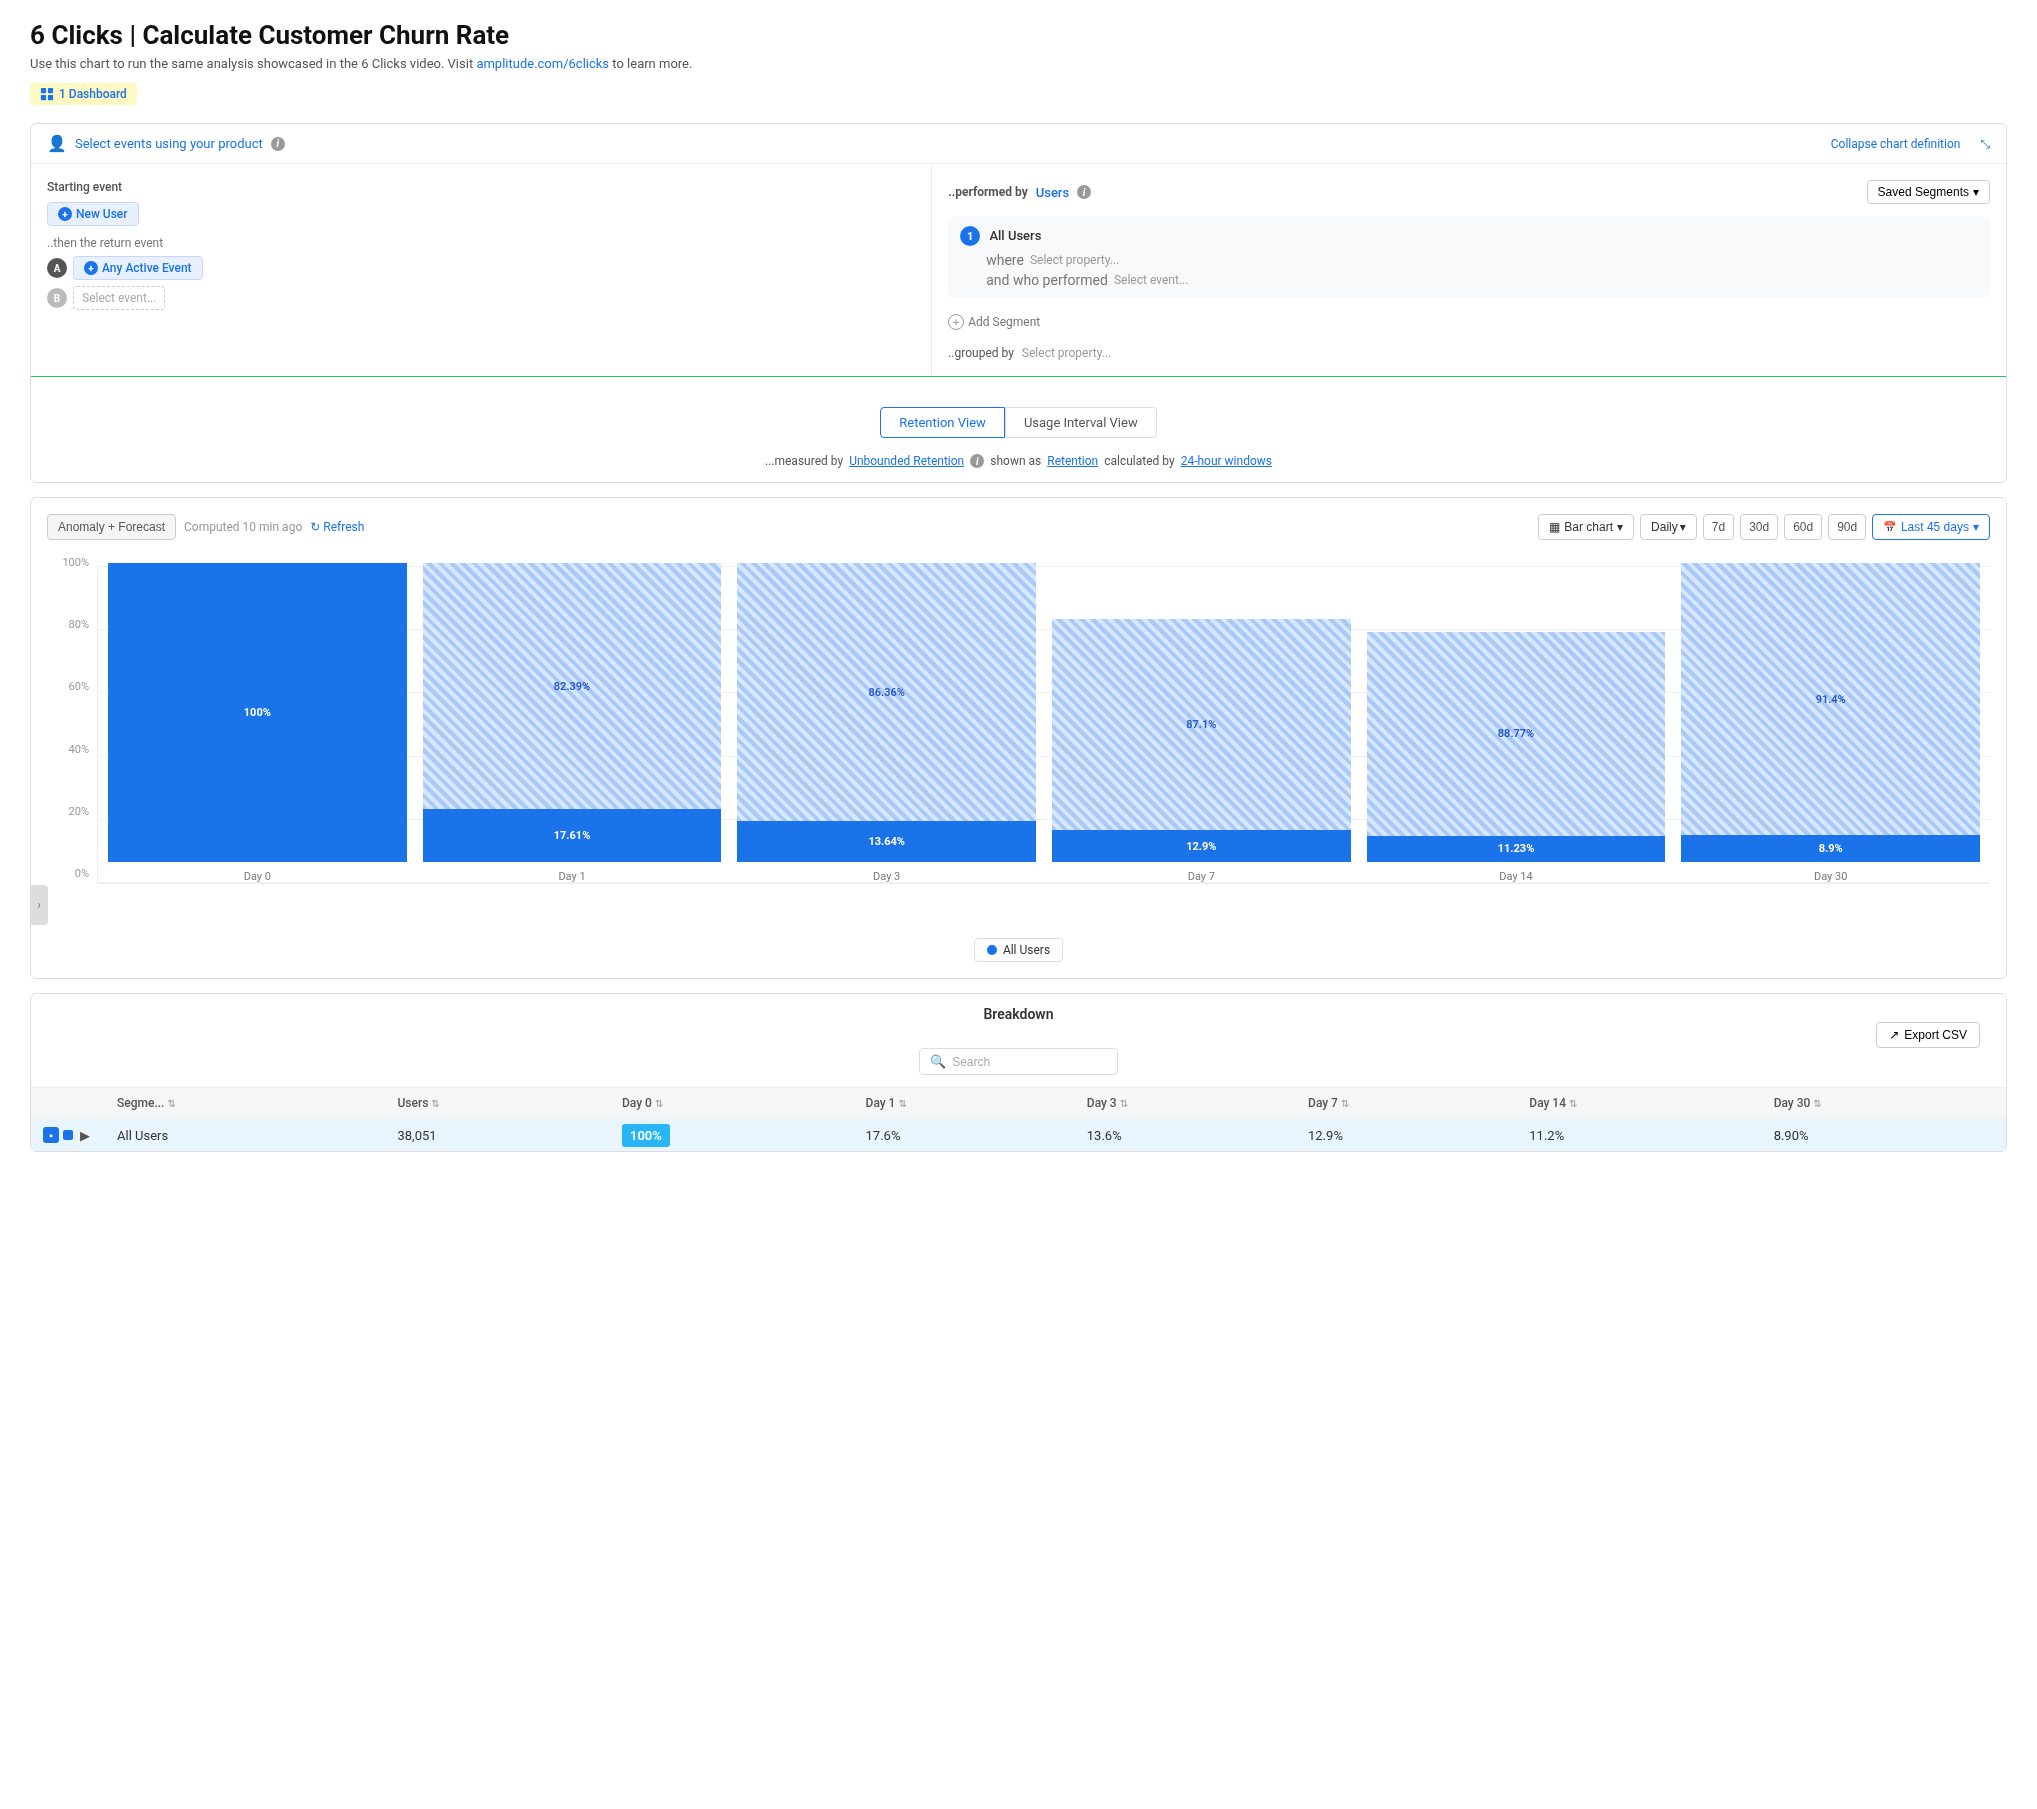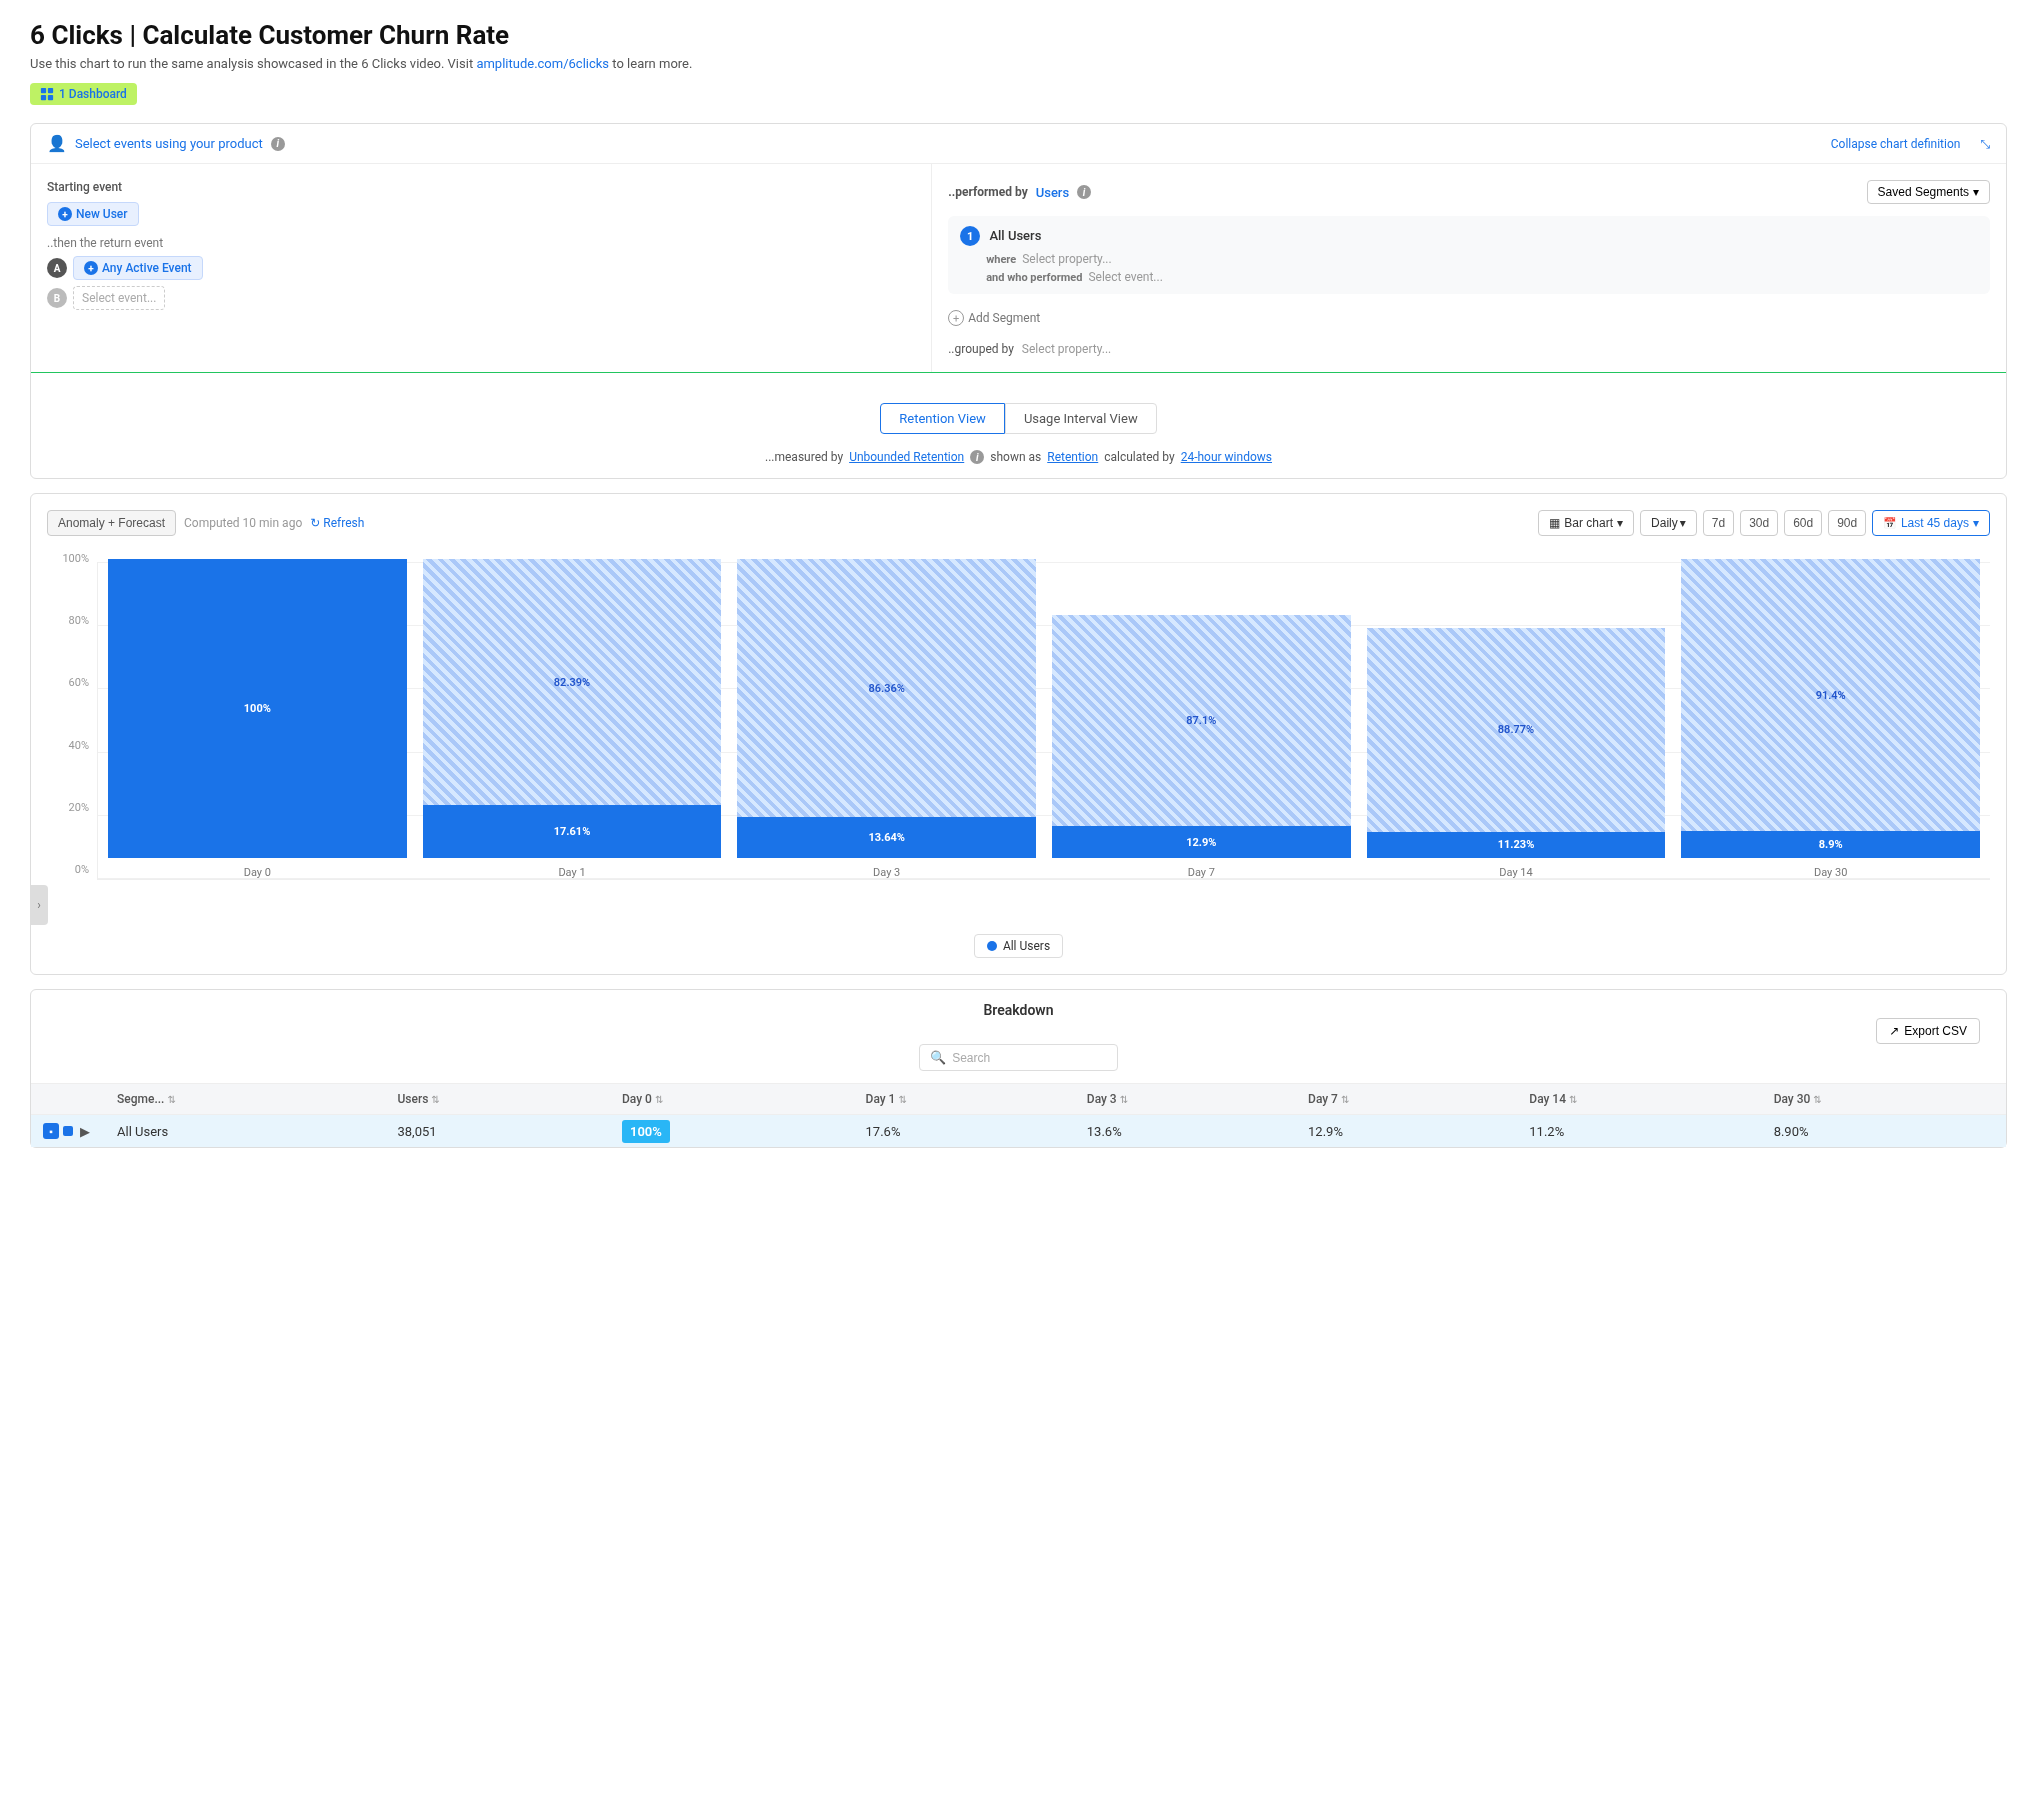--- a/index.html
+++ b/index.html
@@ -4,21 +4,21 @@
   <style>
     * { box-sizing: border-box; margin: 0; padding: 0; }
     body { font-family: -apple-system, BlinkMacSystemFont, 'Segoe UI', Roboto, sans-serif; background: #f0f0f0; font-size: 13px; color: #333; }
 
     .page-wrapper { background: #fff; min-height: 100vh; padding: 20px 30px; }
 
     .page-title { font-size: 26px; font-weight: 700; color: #111; margin-bottom: 6px; }
     .page-subtitle { font-size: 13px; color: #555; margin-bottom: 12px; }
     .page-subtitle a { color: #1a73e8; text-decoration: none; }
 
-    .dashboard-badge { display: inline-flex; align-items: center; gap: 5px; background: #bef264; color: #1a73e8; border-radius: 4px; padding: 4px 10px; font-size: 12px; font-weight: 500; margin-bottom: 18px; cursor: pointer; }
+    .dashboard-badge { display: inline-flex; align-items: center; gap: 5px; background: #fef9c3; color: #1a73e8; border-radius: 4px; padding: 4px 10px; font-size: 12px; font-weight: 500; margin-bottom: 18px; cursor: pointer; }
     .dashboard-badge svg { width: 14px; height: 14px; }
 
     .chart-definition-panel { border: 1px solid #ddd; border-radius: 6px; background: #fff; padding: 0; margin-bottom: 14px; }
 
     .chart-def-header { padding: 10px 16px; border-bottom: 1px solid #eee; display: flex; align-items: center; gap: 8px; color: #1a73e8; font-size: 13px; cursor: pointer; }
 
     .collapse-link { margin-left: auto; color: #1a73e8; font-size: 12px; cursor: pointer; display: flex; align-items: center; gap: 20px; }
 
     .chart-def-body { display: flex; }
 
@@ -40,21 +40,21 @@
     .performed-by-row { display: flex; align-items: center; gap: 8px; margin-bottom: 12px; }
     .performed-label { font-size: 12px; color: #555; font-weight: bold; }
     .users-badge { color: #1a73e8; font-weight: 500; font-size: 13px; cursor: pointer; }
 
     .saved-segments-btn { margin-left: auto; border: 1px solid #ccc; background: #fff; border-radius: 4px; padding: 4px 10px; font-size: 12px; cursor: pointer; display: flex; align-items: center; gap: 4px; }
 
     .segment-row { background: #f8f9fa; border-radius: 6px; padding: 10px 12px; margin-bottom: 8px; }
     .segment-number { width: 20px; height: 20px; border-radius: 50%; background: #1a73e8; color: #fff; display: inline-flex; align-items: center; justify-content: center; font-size: 11px; font-weight: 700; margin-right: 6px; }
     .segment-name { font-weight: 500; font-size: 13px; }
     .where-row { display: flex; align-items: center; gap: 6px; margin-top: 6px; padding-left: 26px; }
-    .where-label { font-size: 11px; color: #777; font-weight: bold; }
+    .where-label { font-size: 14px; color: #777; }
     .select-prop { color: #999; font-size: 12px; cursor: pointer; }
     .and-who-row { display: flex; align-items: center; gap: 6px; margin-top: 4px; padding-left: 26px; }
 
     .add-segment-btn { display: inline-flex; align-items: center; gap: 4px; color: #777; font-size: 12px; cursor: pointer; padding: 4px 0; margin-top: 4px; }
     .add-segment-btn .plus-circle { width: 16px; height: 16px; border-radius: 50%; border: 1.5px solid #999; color: #999; display: inline-flex; align-items: center; justify-content: center; font-size: 11px; }
 
     .grouped-by-row { display: flex; align-items: center; gap: 8px; margin-top: 12px; }
     .grouped-label { font-size: 12px; color: #555; }
 
     .view-tabs { display: flex; justify-content: center; gap: 0; margin: 16px 0 10px; }

